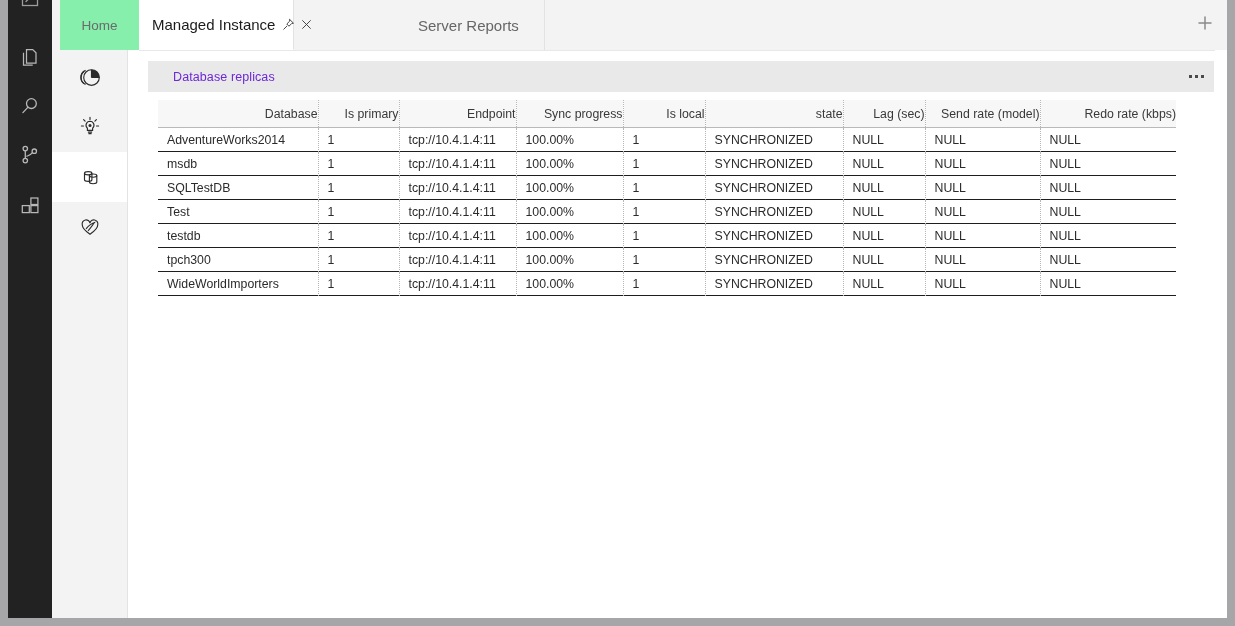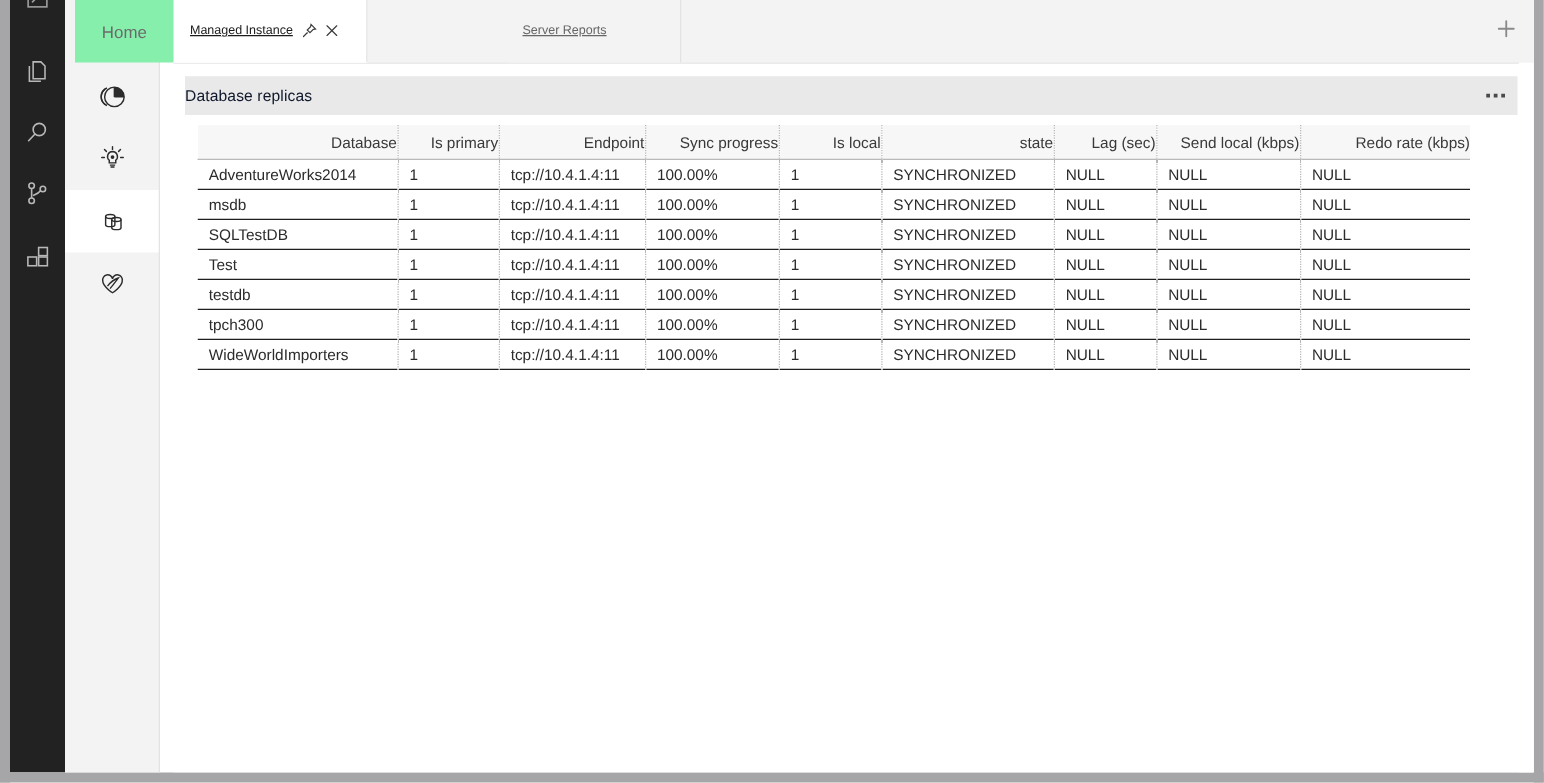--- a/index.html
+++ b/index.html
@@ -106,28 +106,27 @@
     color: #6b6b6b;
     background: #86efac;
   }
   .tab {
     position: absolute;
     top: 0;
     height: 50px;
     box-sizing: border-box;
     display: flex;
     align-items: center;
-    font-size: 10px;
+    font-size: 15px;
     color: #666666;
     border-right: 1px solid #e2e2e2;
     padding-left: 13px;
     padding-right: 13px;
     background: #f3f3f3;
     white-space: nowrap;
-    text-decoration: underline;
   }
   .tab.active {
     background: #ffffff;
     color: #1b1b1b;
     border-right: 1px solid #e2e2e2;
     border-bottom: 1px solid #ffffff;
   }
   .tab-label { line-height: 1; }
   .tab-icons {
     display: flex;
@@ -157,22 +156,22 @@
   }
   .panel-header {
     position: relative;
     height: 31px;
     background: #e9e9e9;
     display: flex;
     align-items: center;
   }
   .panel-title {
     font-size: 12.5px;
-    color: #0f172a;
-    padding-left: 0;
+    color: #6d28d9;
+    padding-left: 25px;
     letter-spacing: .1px;
   }
   .panel-more {
     position: absolute;
     right: 10px;
     top: 0;
     height: 31px;
     display: flex;
     align-items: center;
     gap: 3px;
@@ -410,21 +409,21 @@
           </colgroup>
           <thead>
             <tr>
               <th>Database</th>
               <th>Is primary</th>
               <th>Endpoint</th>
               <th>Sync progress</th>
               <th>Is local</th>
               <th>state</th>
               <th>Lag (sec)</th>
-              <th>Send local (kbps)</th>
+              <th>Send rate (model)</th>
               <th>Redo rate (kbps)</th>
             </tr>
           </thead>
           <tbody>
             <tr>
               <td>AdventureWorks2014</td>
               <td>1</td>
               <td>tcp://10.4.1.4:11</td>
               <td>100.00%</td>
               <td>1</td>

